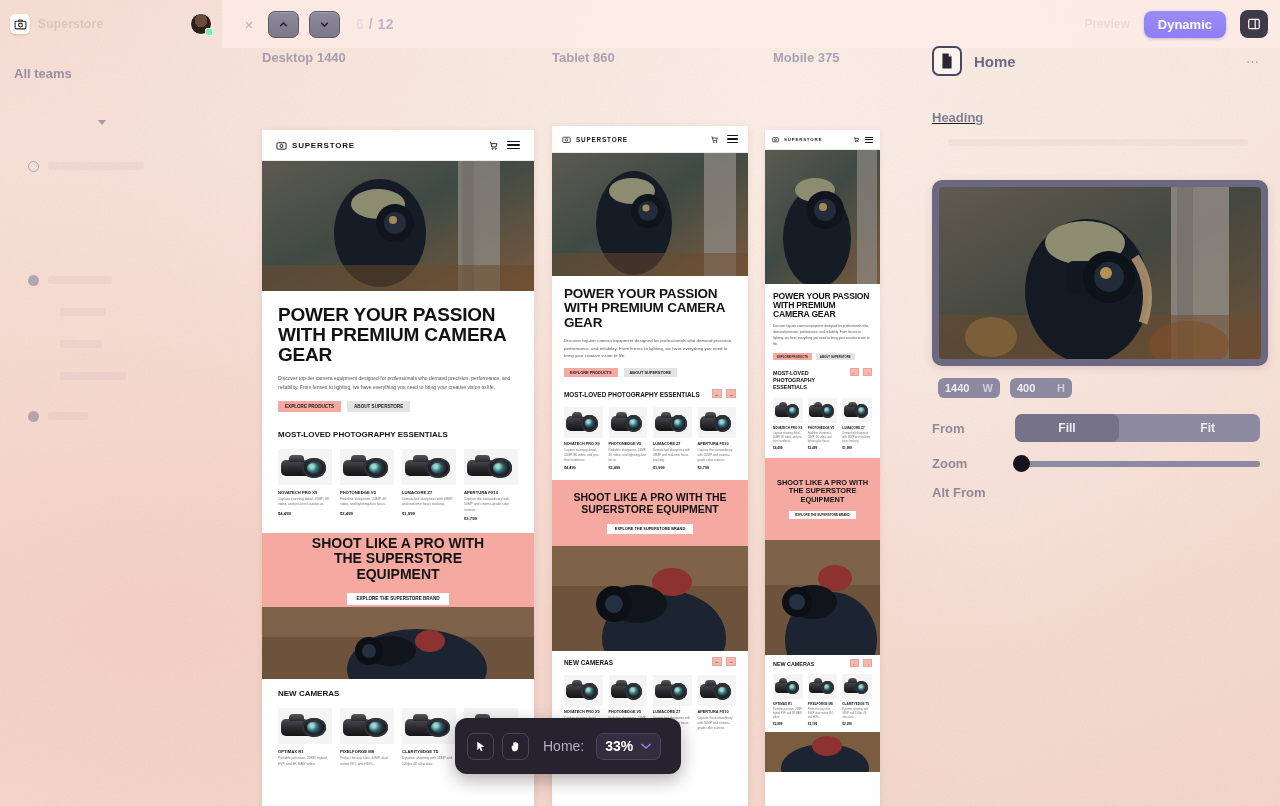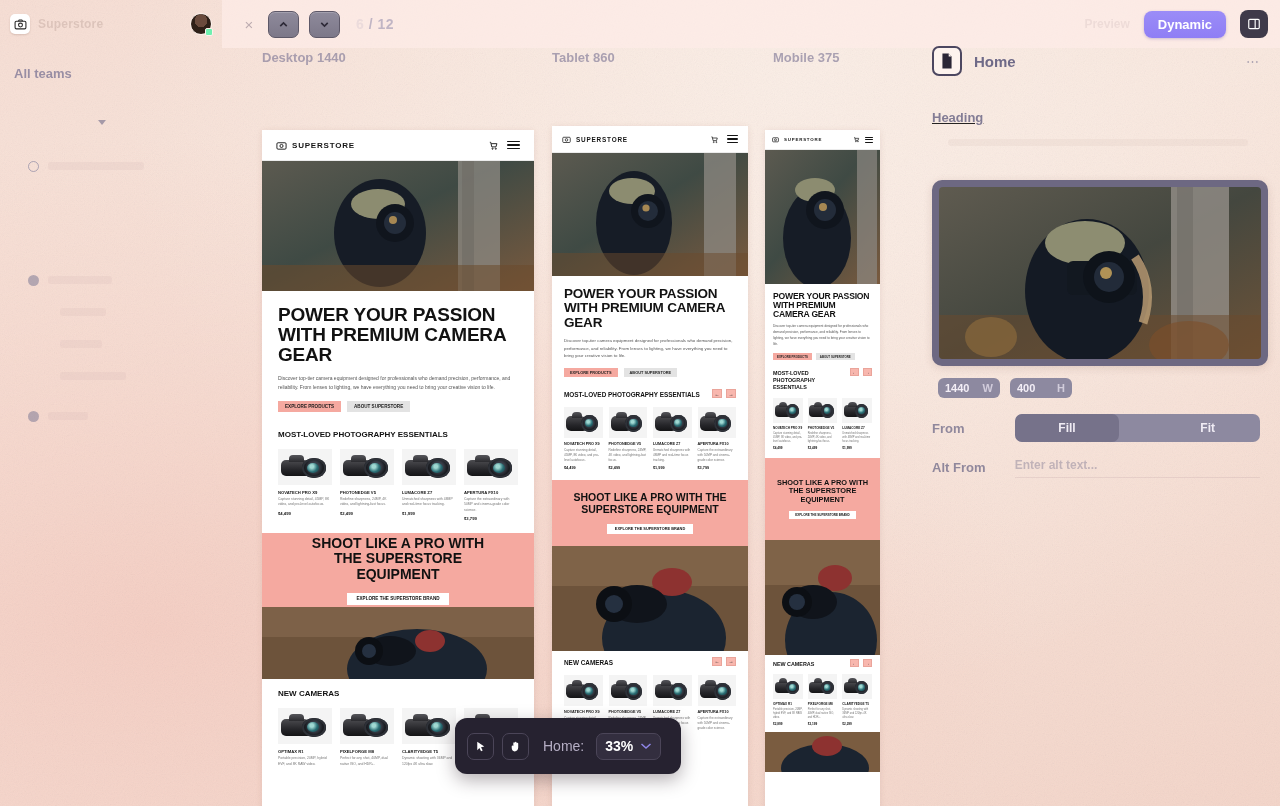--- a/index.html
+++ b/index.html
@@ -944,24 +944,29 @@
   </div>
 
   <div class="ctl-row">
     <div class="ctl-label">From</div>
     <div id="mode-toggle">
       <div class="mode-opt active">Fill</div>
       <div class="mode-opt">Fit</div>
     </div>
   </div>
 
+  <div class="ctl-row">
+    <div class="ctl-label">Zoom</div>
+    <div id="zoom-slider">
+      <div id="zoom-knob"></div>
+    </div>
+  </div>
 
   <div class="ctl-row">
     <div class="ctl-label">Alt From</div>
-    <input id="alt-input" type="text" placeholder="Enter alt text..." style="">
   </div>
 </div>
 
 <div id="bottom-toolbar">
   <div class="tool-btn">
     <svg width="13" height="13" viewBox="0 0 24 24" fill="#ffffff">
       <path d="M6 3l13 9-6 1.4 3 6-3 1.4-3-6L6 19z"></path>
       </svg>
   </div>
   <div class="tool-btn">

